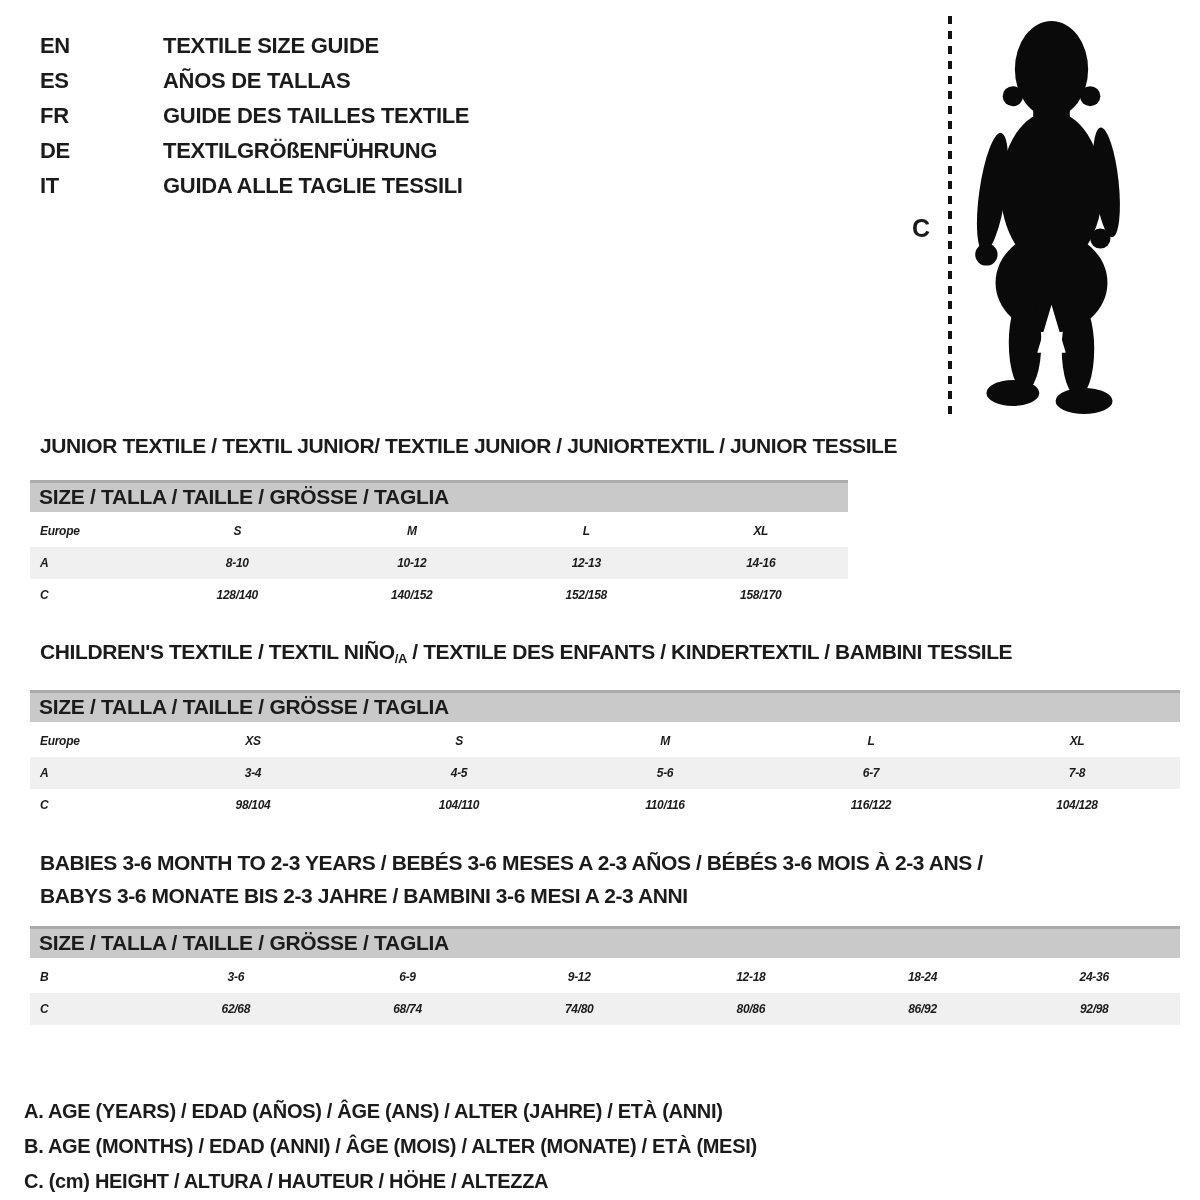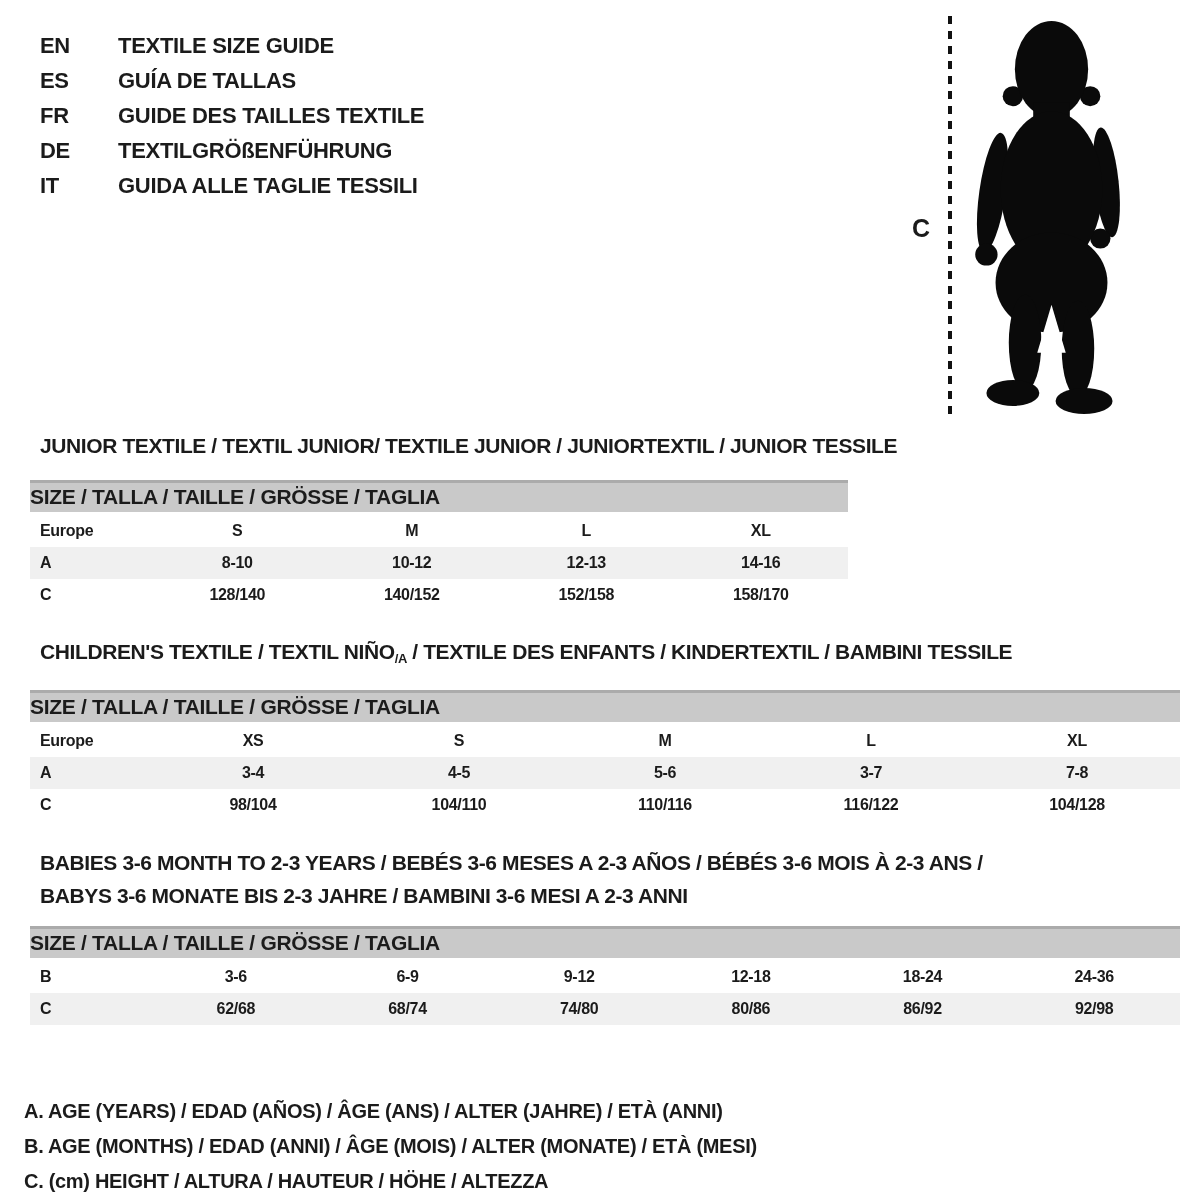--- a/index.html
+++ b/index.html
@@ -3,63 +3,63 @@
 <meta charset="utf-8">
 <style>
   html,body{margin:0;padding:0;background:#fff;}
   .page{
     position:relative;width:1200px;height:1200px;background:#fff;overflow:hidden;
     font-family:"Liberation Sans",sans-serif;font-weight:700;color:#1b1b1b;
     letter-spacing:-0.3px;
   }
   
   .langs{position:absolute;left:40px;top:28px;margin:0;padding:0;list-style:none;}
-  .langs li{display:flex;height:35px;line-height:35px;font-size:22px;}
+  .langs li{display:flex;height:35px;line-height:35px;font-size:22px;gap:45px;}
   .langs .code{width:78px;}
   
   .dashline{position:absolute;left:946px;top:16px;width:8px;height:404px;}
   .c-label{position:absolute;left:912px;top:214px;font-size:25px;}
   .baby{position:absolute;left:962px;top:14px;width:178px;height:406px;}
   
   .sec-title{position:absolute;margin:0;font-size:21px;font-weight:700;letter-spacing:-0.4px;white-space:nowrap;}
   .t-junior-title{left:40px;top:434px;text-align:center;}
   .t-children-title{left:40px;top:640px;}
   .t-babies-title1{left:40px;top:851px;}
   .t-babies-title2{left:40px;top:884px;}
   .ss{font-size:13px;vertical-align:-4px;}
   
   .tbl{position:absolute;}
   .t-junior{left:30px;top:480px;width:818px;}
   .t-children{left:30px;top:690px;width:1150px;}
   .t-babies{left:30px;top:926px;width:1150px;}
   .thead{
     height:29px;line-height:27px;background:#c9c9c9;border-top:3px solid #ababab;
-    font-size:21px;margin-bottom:3px;white-space:nowrap;
+    padding-left:9px;font-size:21px;margin-bottom:3px;white-space:nowrap;
   }
-  .tr{display:flex;height:32px;line-height:32px;font-size:16px;}
+  .tr{display:flex;height:32px;line-height:32px;font-size:12px;font-style:italic;}
   .tr.alt{background:#f0f0f0;}
   .td{flex:1 1 0;text-align:center;}
   .td.lbl{flex:0 0 110px;text-align:left;padding-left:10px;}
   
   .legend{position:absolute;left:24px;top:1072px;margin-top:28px;}
   .legend p{margin:0 0 13px 0;font-size:20px;line-height:22px;white-space:nowrap;}
 </style>
 </head>
 <body>
 
 <div class="page">
 
   <ul class="langs">
     <li>
       <span class="code">EN</span>
       <span>TEXTILE SIZE GUIDE</span>
     </li>
     <li>
       <span class="code">ES</span>
-      <span>GUÍA DE TALLAS</span>
+      <span>AÑOS DE TALLAS</span>
     </li>
     <li>
       <span class="code">FR</span>
       <span>GUIDE DES TAILLES TEXTILE</span>
     </li>
     <li>
       <span class="code">DE</span>
       <span>TEXTILGRÖßENFÜHRUNG</span>
     </li>
     <li>
@@ -127,21 +127,21 @@
       <span class="td">S</span>
       <span class="td">M</span>
       <span class="td">L</span>
       <span class="td">XL</span>
     </div>
     <div class="tr alt">
       <span class="td lbl">A</span>
       <span class="td">3-4</span>
       <span class="td">4-5</span>
       <span class="td">5-6</span>
-      <span class="td">3-7</span>
+      <span class="td">6-7</span>
       <span class="td">7-8</span>
     </div>
     <div class="tr">
       <span class="td lbl">C</span>
       <span class="td">98/104</span>
       <span class="td">104/110</span>
       <span class="td">110/116</span>
       <span class="td">116/122</span>
       <span class="td">104/128</span>
     </div>

